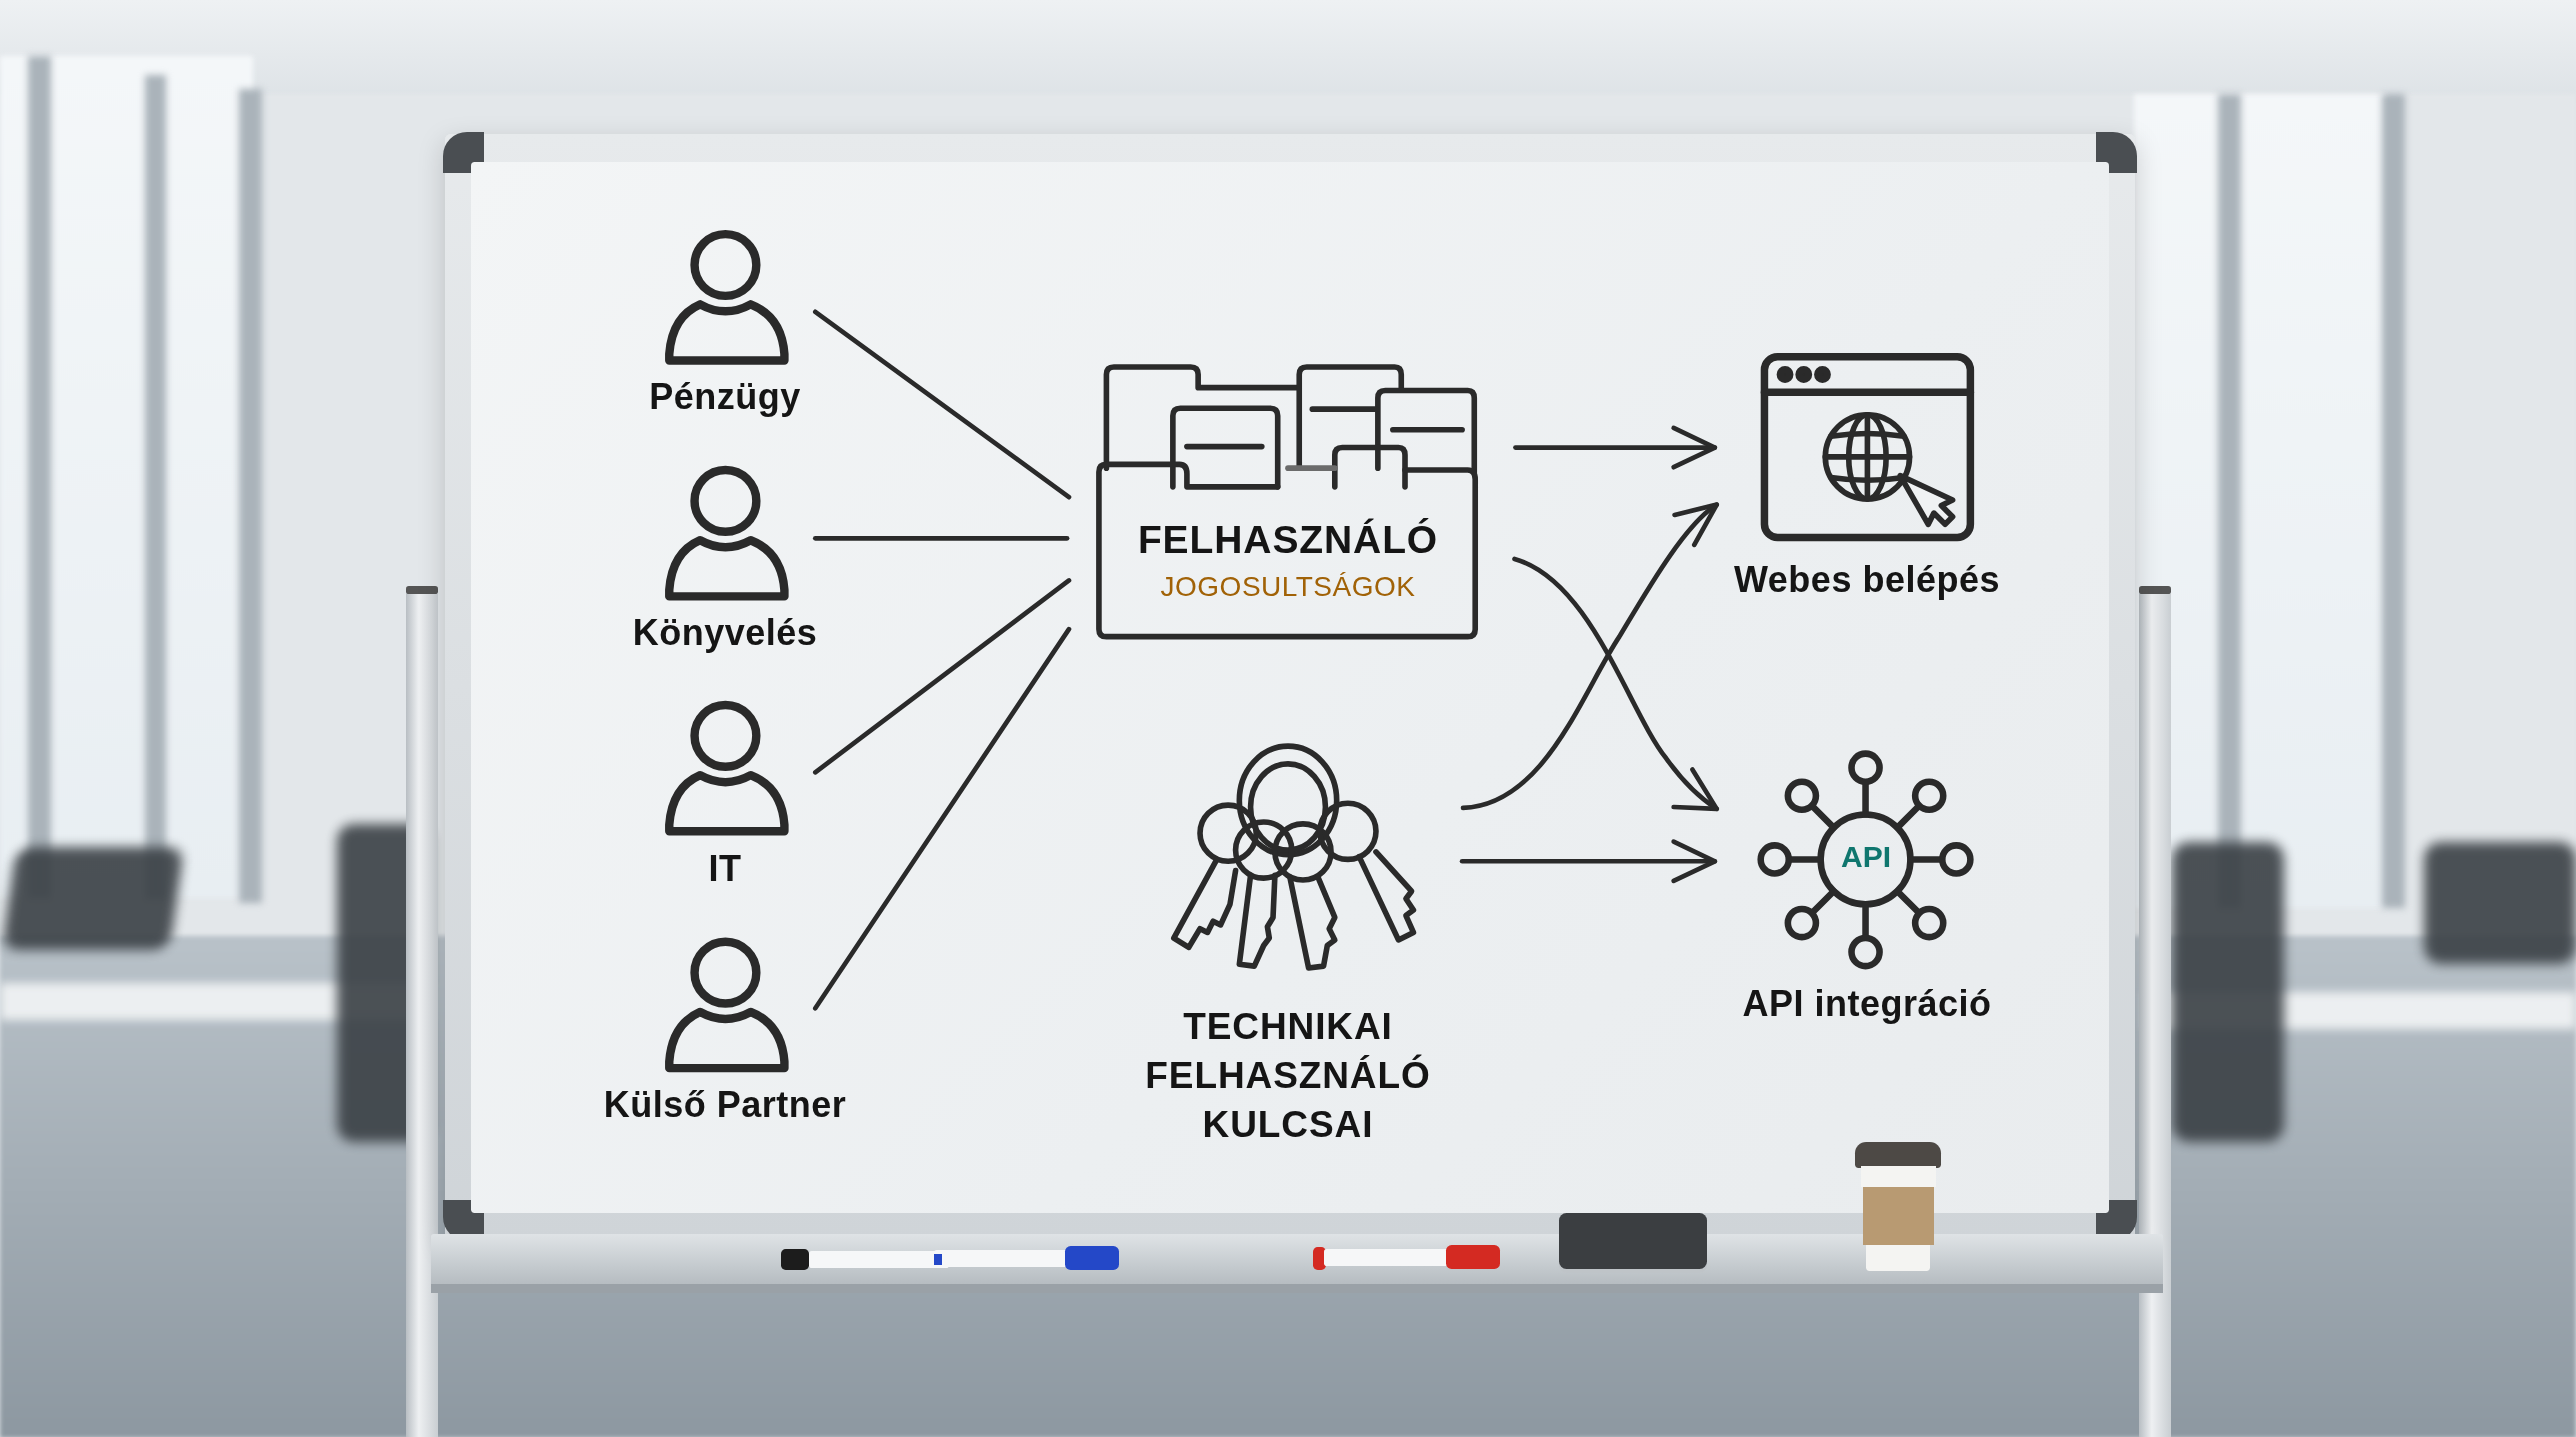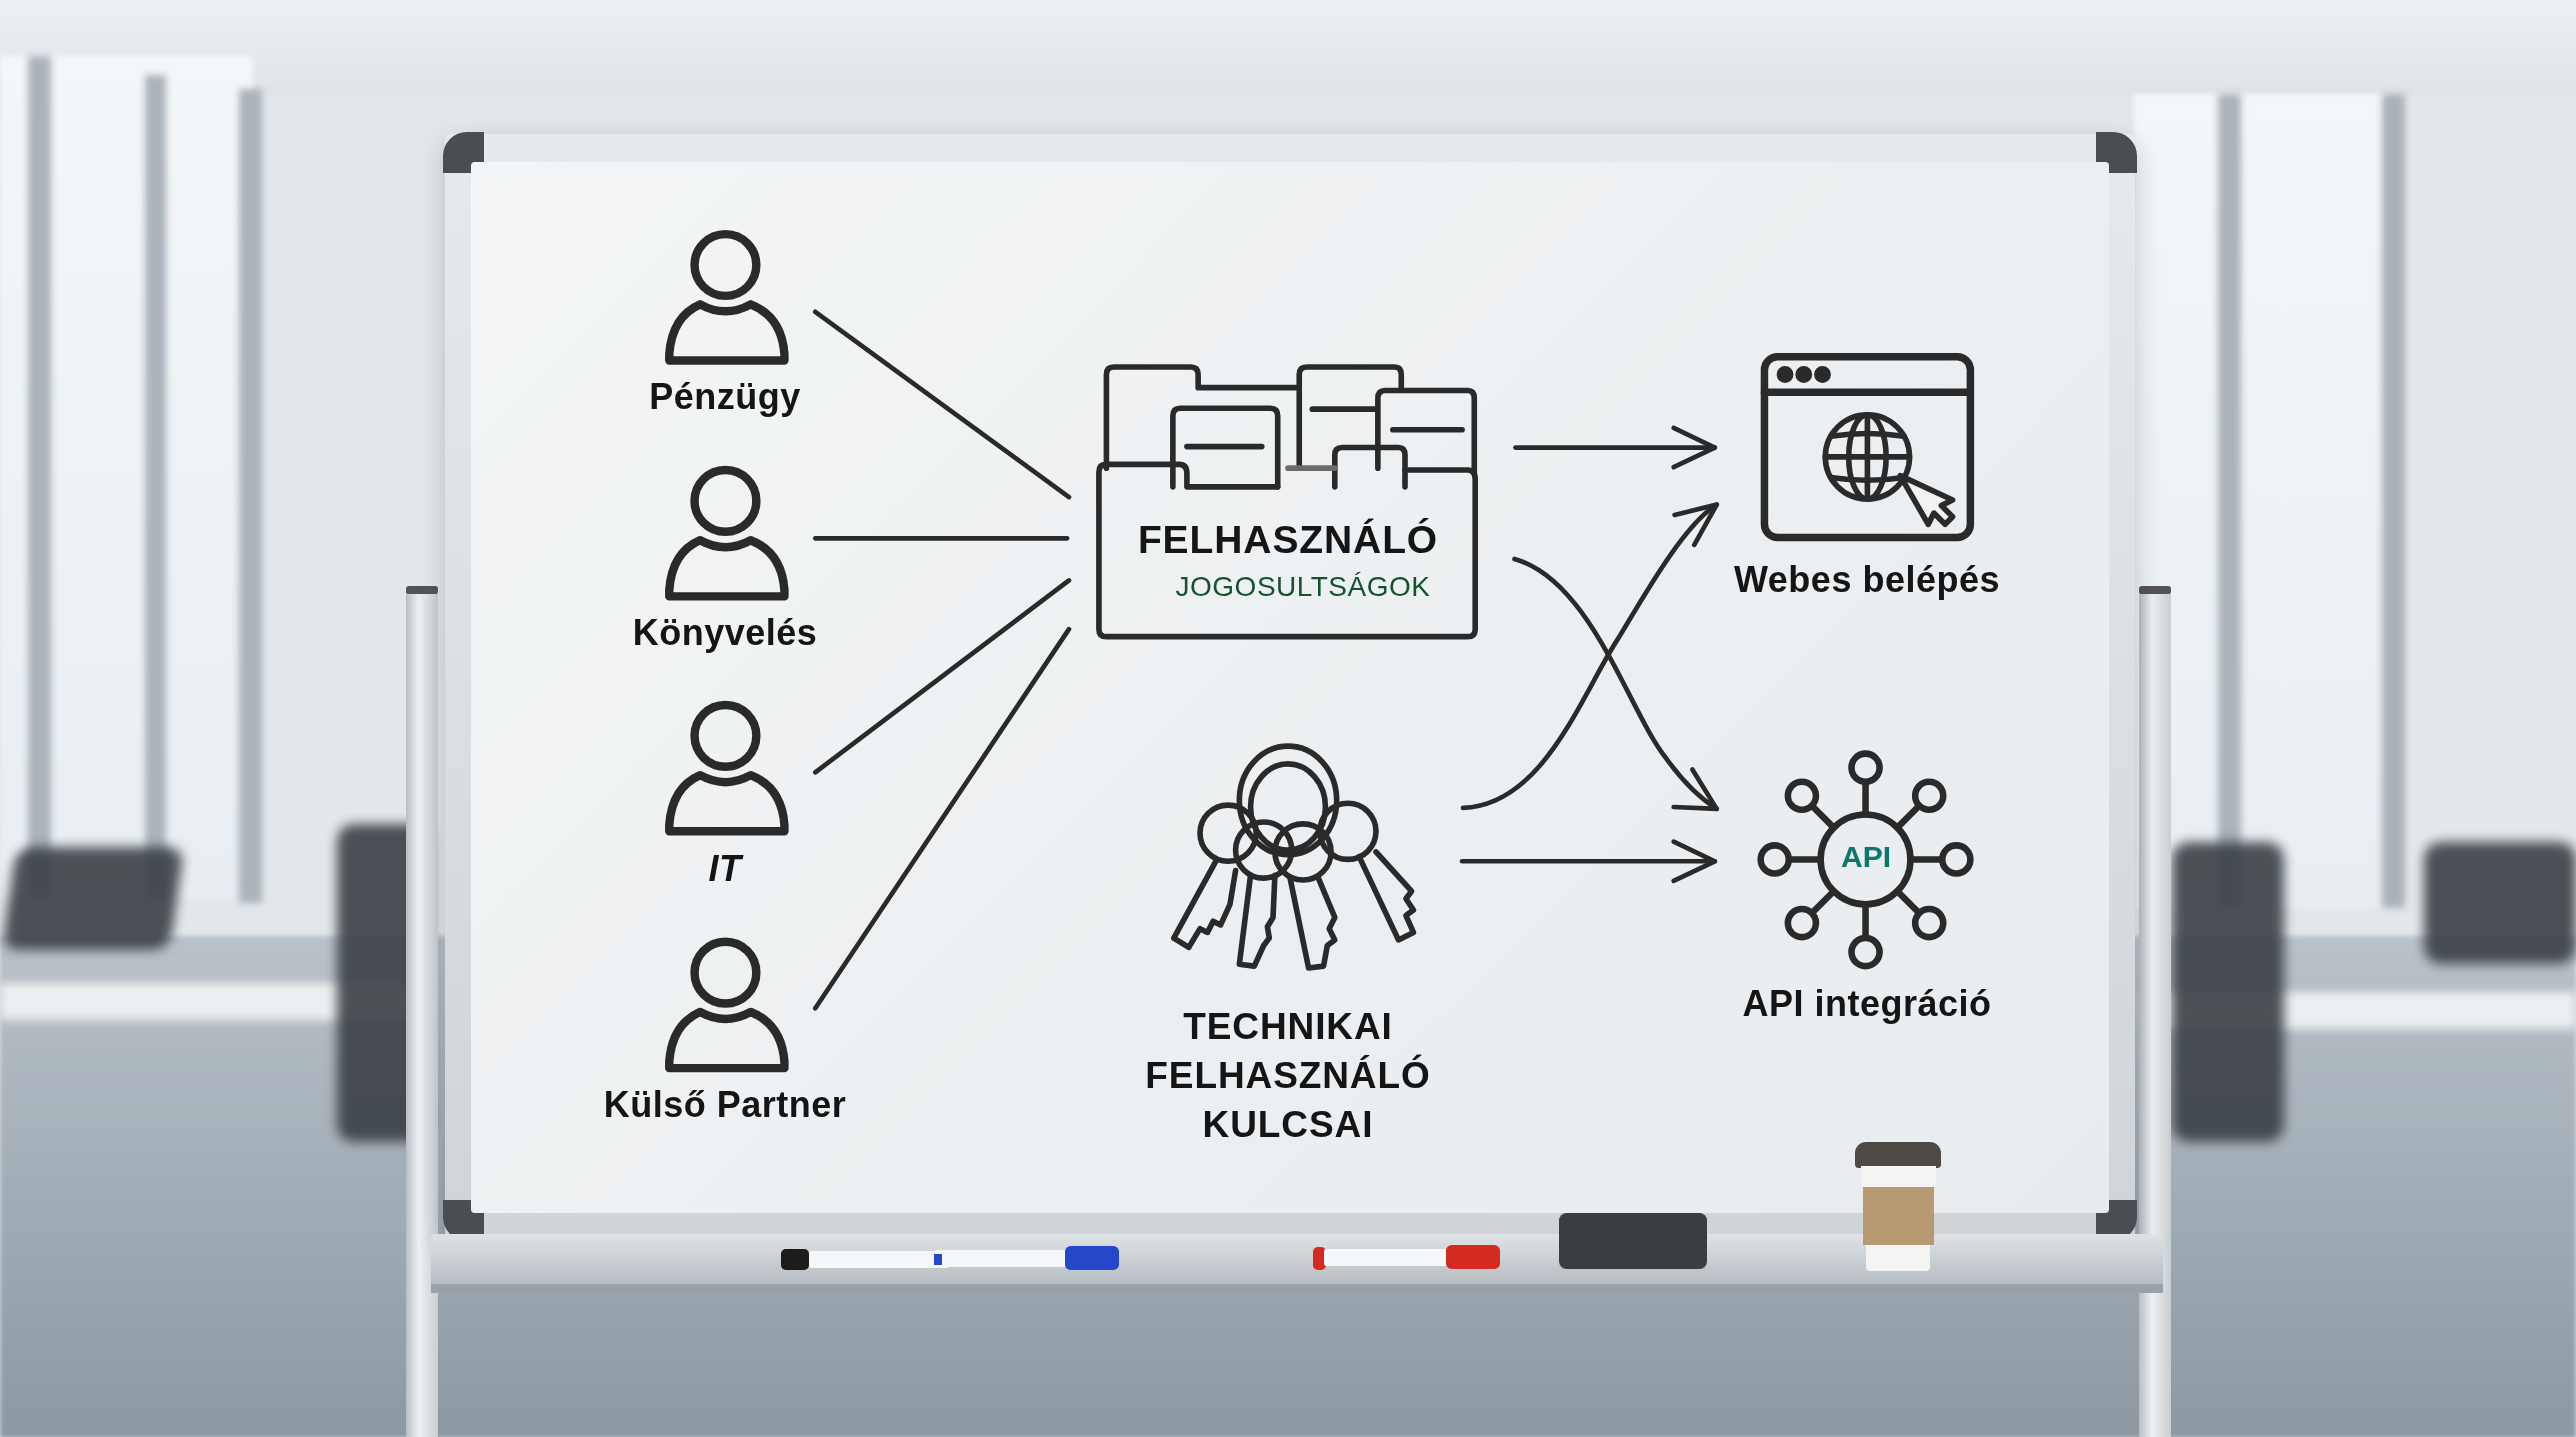--- a/index.html
+++ b/index.html
@@ -46,21 +46,21 @@
   .cup .top { position:absolute; left:5.6px; top:24px; width:75px; height:20.6px; background:#f4f4f2; }
   .cup .sleeve { position:absolute; left:7.5px; top:45px; width:71px; height:58px; background:#b89a72; }
   .cup .bottom { position:absolute; left:11.2px; top:103px; width:64px; height:26px; background:#f4f4f2; border-radius:0 0 3.7px 3.7px; }
 
   .diagram { position:absolute; left:0; top:0; width:2064px; height:1438px; }
   .label { position:absolute; transform:translateX(-50%); white-space:nowrap;
     color:#151515; font-weight:bold; font-size:36px; letter-spacing:0.5px; }
   .folder-title { position:absolute; left:1288px; top:518px; transform:translateX(-50%);
     font-weight:bold; font-size:39px; color:#151515; letter-spacing:0.9px; }
   .folder-sub { position:absolute; left:1288px; top:571px; transform:translateX(-50%);
-    font-size:28px; color:#14532d; letter-spacing:0.5px;margin-left:15px; }
+    font-size:28px; color:#a16207; letter-spacing:0.5px; }
   .keys-label { position:absolute; left:1288px; top:1002px; transform:translateX(-50%);
     text-align:center; font-weight:bold; font-size:37px; line-height:49px; color:#151515; letter-spacing:0.9px; }
   .api-text { position:absolute; left:1866px; top:840px; transform:translateX(-50%);
     font-weight:bold; font-size:30px; color:#0f766e; }
 </style>
 </head>
 <body>
 
 <div class="scene">
   <div class="ceiling"></div>
@@ -229,21 +229,21 @@
       <circle cx="2061" cy="850" r="15"></circle>
       <line x1="1959" y1="952" x2="1936" y2="975"></line>
       <circle cx="1925" cy="986" r="15"></circle>
       <line x1="2027" y1="952" x2="2050" y2="975"></line>
       <circle cx="2061" cy="986" r="15"></circle>
     </g>
   </svg>
 
   <div class="label" style="left:725px;top:376px;">Pénzügy</div>
   <div class="label" style="left:725px;top:612px;">Könyvelés</div>
-  <div class="label" style="left:725px;top:848px;font-style:italic;">IT</div>
+  <div class="label" style="left:725px;top:848px;">IT</div>
   <div class="label" style="left:725px;top:1084px;">Külső Partner</div>
 
   <div class="folder-title">FELHASZNÁLÓ</div>
   <div class="folder-sub">JOGOSULTSÁGOK</div>
 
   <div class="keys-label">
     <div>TECHNIKAI</div>
     <div>FELHASZNÁLÓ</div>
     <div>KULCSAI</div>
   </div>

